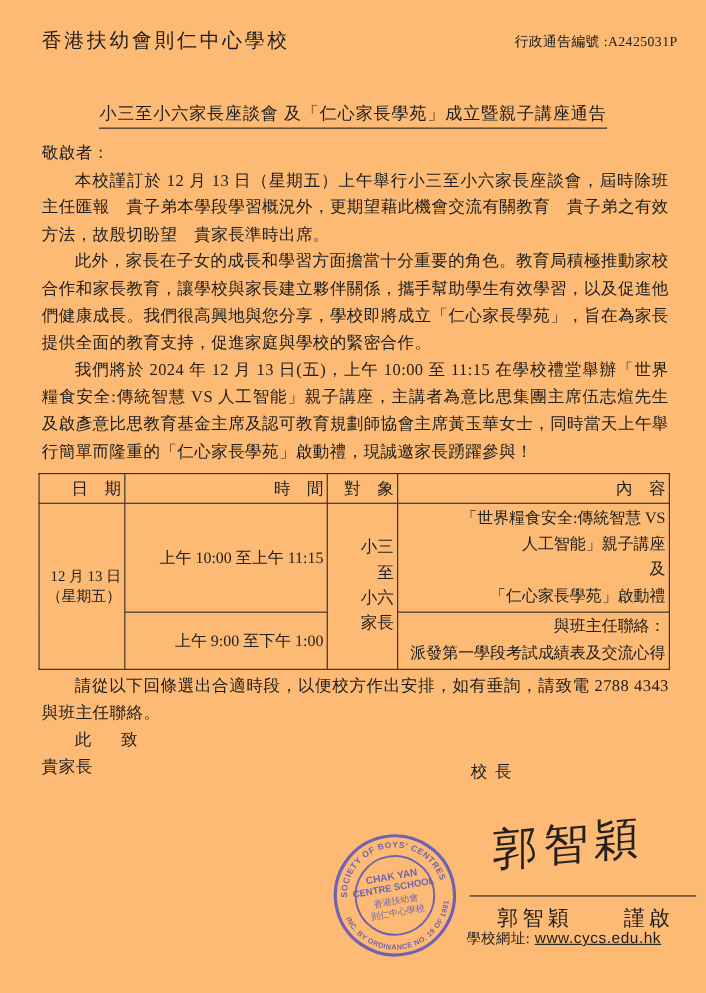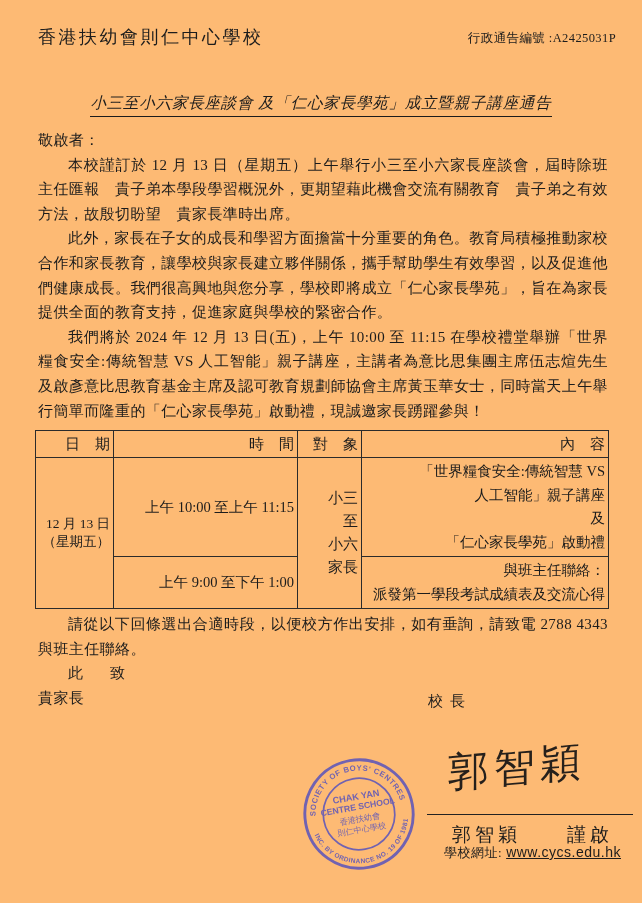--- a/index.html
+++ b/index.html
@@ -7,21 +7,21 @@
     position:relative;width:642px;height:903px;overflow:hidden;
     background:#fdba74;color:#1c1c1c;
     font-family:"Liberation Serif","DejaVu Serif",serif;
   }
   
   .hdr{position:absolute;top:25px;left:38px;right:26px;display:flex;justify-content:space-between;align-items:flex-start;}
   .school{font-size:18px;letter-spacing:2.5px;font-weight:500;}
   .notice-no{font-size:12.5px;letter-spacing:.4px;margin-top:5px;}
   
   .title-wrap{position:absolute;top:93px;left:0;width:100%;text-align:center;}
-  .title{display:inline-block;font-size:15.5px;letter-spacing:.8px;border-bottom:1.5px solid #1c1c1c;padding-bottom:2px;font-style:italic;}
+  .title{display:inline-block;font-size:15.5px;letter-spacing:.8px;border-bottom:1.5px solid #1c1c1c;padding-bottom:2px;}
   
   .flow{position:absolute;left:38px;width:570px;font-size:15px;line-height:24.6px;text-align:justify;letter-spacing:.4px;}
   .f1{top:128px;height:300px;overflow:hidden;}
   .f2{top:612px;}
   .flow p{margin:0;text-indent:2em;}
   .flow p.noindent{text-indent:0;}
   .this-to{letter-spacing:6px;}
   
   table.sched{position:absolute;top:430px;left:35px;width:573px;border-collapse:collapse;table-layout:fixed;font-size:15px;}
   table.sched th,table.sched td{border:1.7px solid #2b2b2b;text-align:right;vertical-align:middle;font-weight:normal;padding:2px 3px;}
@@ -30,21 +30,21 @@
   .cell-date{font-size:13.5px;white-space:nowrap;}
   .cell-time{font-size:14.5px;white-space:nowrap;}
   .cell-aud{font-size:15px;line-height:23px;}
   .cell-content{font-size:14.5px;line-height:23.5px;}
   
   .principal{position:absolute;top:692px;left:428px;font-size:15px;letter-spacing:7px;}
   .sig{position:absolute;top:746px;left:448px;font-size:41px;letter-spacing:5px;color:#141414;
        transform:rotate(-5deg) skewX(-5deg);transform-origin:left bottom;opacity:.92;}
   .sig-line{position:absolute;top:814px;left:427px;width:206px;border-top:1.6px solid #222;}
   .signoff{position:absolute;top:822px;left:452px;font-size:19px;letter-spacing:4px;}
-  .website{position:absolute;top:844px;left:444px;font-size:13px;letter-spacing:.5px;}
+  .website{position:absolute;top:844px;left:424px;font-size:13px;letter-spacing:.5px;}
   .website .url{font-family:"Liberation Sans","DejaVu Sans",sans-serif;font-size:14px;text-decoration:underline;margin-left:4px;}
   .dateline{position:absolute;top:847px;left:38px;font-size:15px;letter-spacing:2.5px;}
   
   .stamp{position:absolute;top:756px;left:301px;width:116px;height:116px;transform:rotate(-10deg);opacity:.88;}
 </style>
 </head>
 <body>
 
 <div class="sheet">
 

